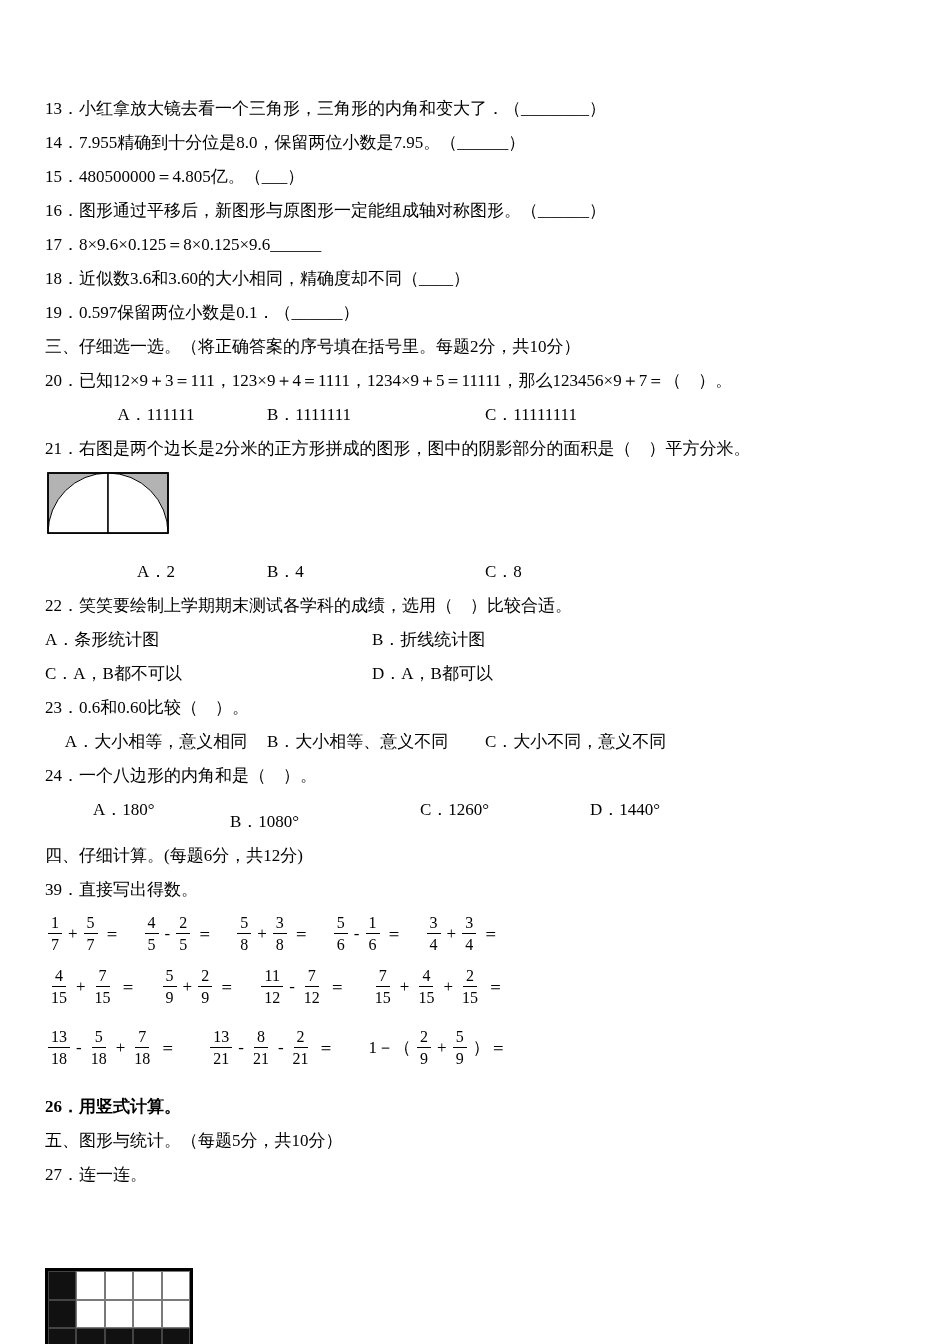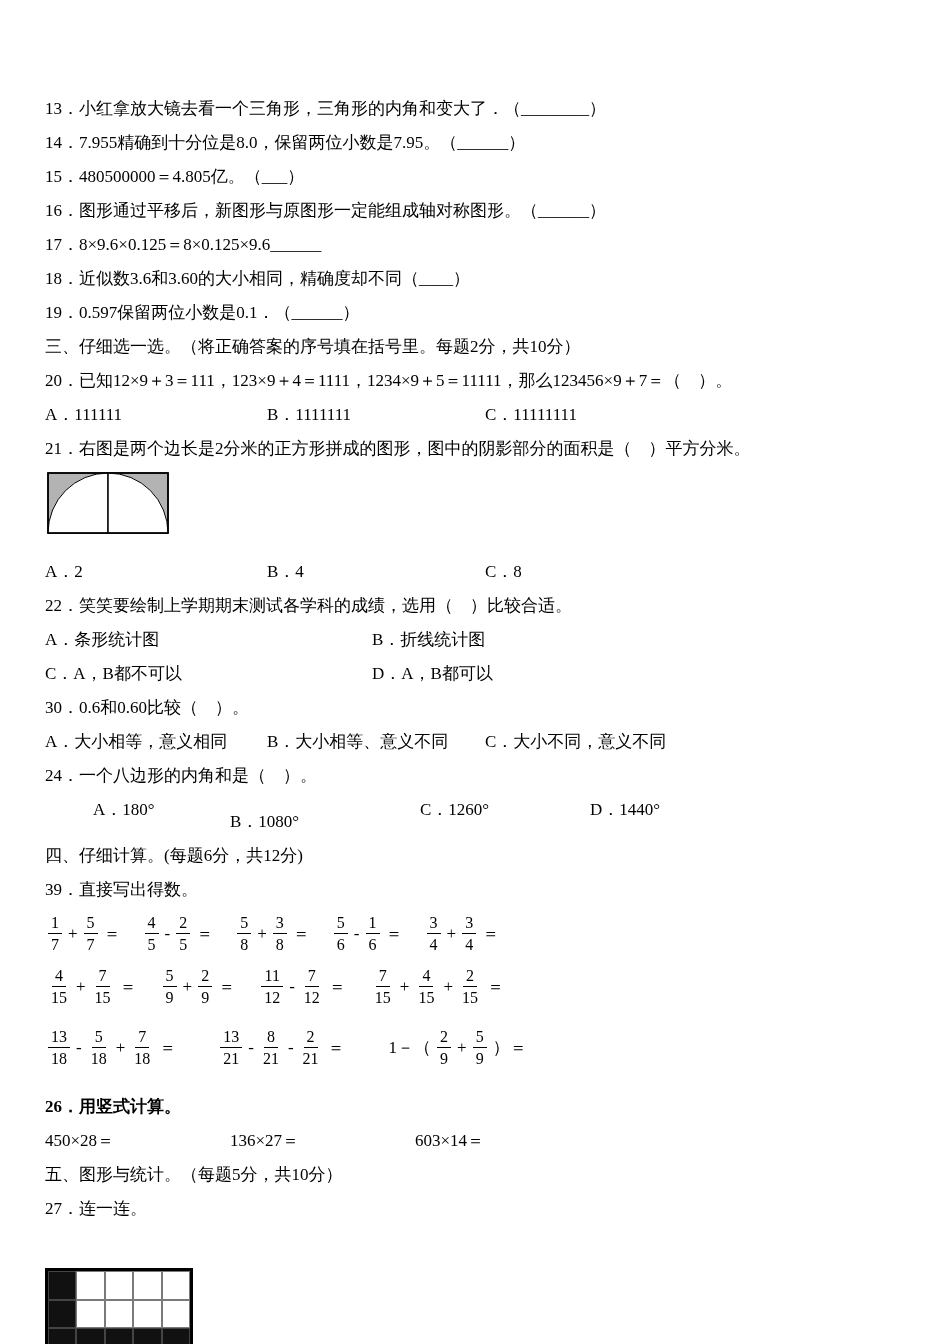--- a/index.html
+++ b/index.html
@@ -8,29 +8,29 @@
     width: 950px; height: 1344px; overflow: hidden;
     background: #ffffff; color: #000000;
     font-family: "Liberation Serif", "DejaVu Serif", serif;
     font-size: 17px;
   }
   .page { position: relative; height: 1344px; padding: 98px 45px 0 45px; }
   .line { line-height: 21px; margin-bottom: 13px; white-space: nowrap; }
   .opt-row { display: flex; }
   .opt { display: inline-block; }
   .w137 { width: 137px; margin-left: 48px; } .w170 { width: 170px; } .w185 { width: 185px; }
-  .w190 { width: 190px; margin-top: 12px; } .w218 { width: 218px; } .w222 { width: 222px; }
+  .w190 { width: 190px; margin-top: 12px; } .w218 { width: 218px; } .w222 { width: 222px; text-align: center; }
   .w327 { width: 327px; }
 
   .fig21 { margin: 6px 0 20px 2px; }
 
   .frac-row { display: flex; align-items: center; margin-bottom: 12px; }
   .row1 { gap: 18px; }
   .row2 { gap: 20px; }
-  .row3 { gap: 38px; margin-top: 20px; margin-bottom: 28px; }
+  .row3 { gap: 28px; margin-top: 20px; margin-bottom: 28px; }
   .expr { display: inline-flex; align-items: center; }
   .tok { margin: 0 3px; }
   .frac { display: inline-flex; flex-direction: column; align-items: center; margin: 0 3px; font-size: 16px; }
   .frac .fnum { padding: 0 3px 1px 3px; border-bottom: 1.6px solid #000; line-height: 19px; text-align: center; }
   .frac .fden { padding: 1px 3px 0 3px; line-height: 19px; text-align: center; }
 
   .q26 { margin-top: 12px; font-weight: bold; }
   .sec5 { margin-top: 10px; }
 
   .q27-figure {
@@ -86,21 +86,21 @@
   <div class="line">22．笑笑要绘制上学期期末测试各学科的成绩，选用（　）比较合适。</div>
   <div class="line opt-row">
     <span class="opt w327">A．条形统计图</span>
     <span class="opt">B．折线统计图</span>
   </div>
   <div class="line opt-row">
     <span class="opt w327">C．A，B都不可以</span>
     <span class="opt">D．A，B都可以</span>
   </div>
 
-  <div class="line">30．0.6和0.60比较（　）。</div>
+  <div class="line">23．0.6和0.60比较（　）。</div>
   <div class="line opt-row">
     <span class="opt w222">A．大小相等，意义相同</span>
     <span class="opt w218">B．大小相等、意义不同</span>
     <span class="opt">C．大小不同，意义不同</span>
   </div>
 
   <div class="line">24．一个八边形的内角和是（　）。</div>
   <div class="line opt-row">
     <span class="opt w137">A．180°</span>
     <span class="opt w190">B．1080°</span>
@@ -272,25 +272,20 @@
         <span class="tok">+</span>
         <span class="frac">
           <span class="fnum">5</span>
           <span class="fden">9</span>
         </span>
         <span class="tok">）＝</span>
       </span>
     </div>
 
   <div class="line q26">26．用竖式计算。</div>
-  <div class="line opt-row">
-    <span class="opt w185">450×28＝</span>
-    <span class="opt w185">136×27＝</span>
-    <span class="opt">603×14＝</span>
-  </div>
 
   <div class="line sec5">五、图形与统计。（每题5分，共10分）</div>
   <div class="line">27．连一连。</div>
 
   <div class="q27-figure">
     <div class="cell dark"></div>
     <div class="cell"></div>
     <div class="cell"></div>
     <div class="cell"></div>
     <div class="cell"></div>

